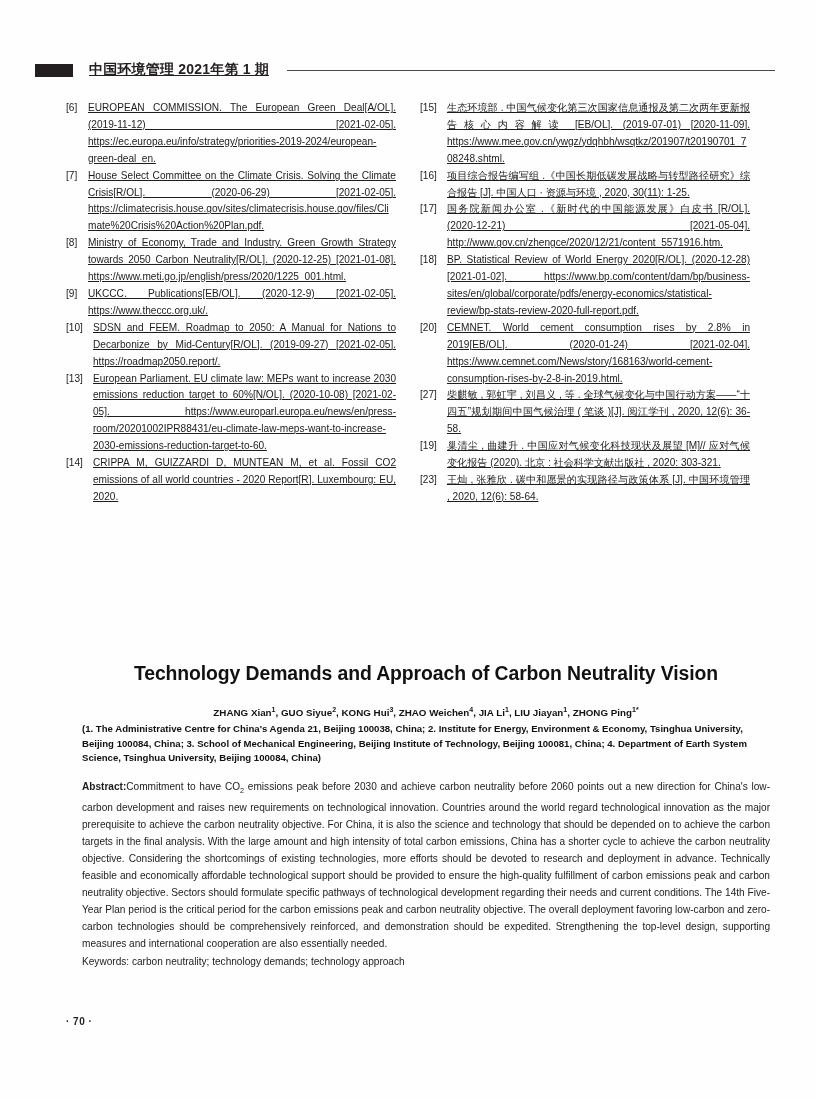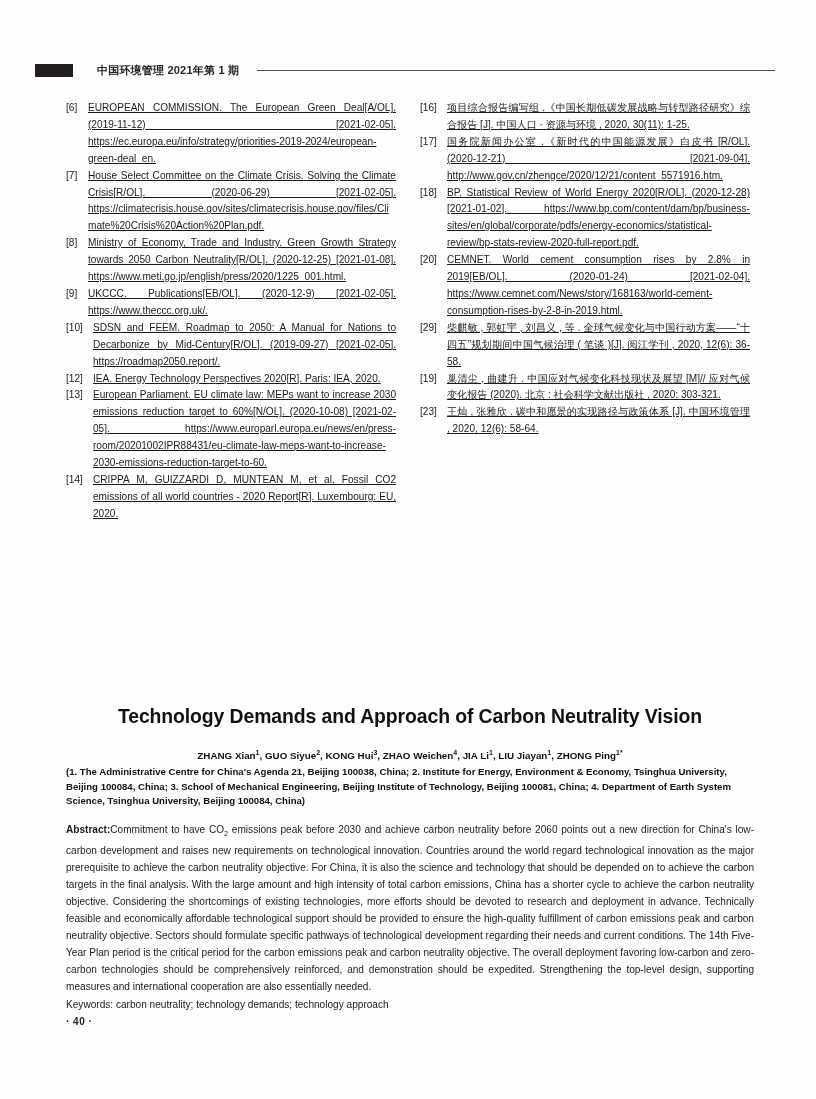--- a/index.html
+++ b/index.html
@@ -32,27 +32,28 @@
     display: flex;
     align-items: center;
   }
   .runhead-block {
     width: 38px;
     height: 13px;
     background: #231f20;
     flex: 0 0 auto;
   }
   .runhead-text {
-    font-size: 11px;
+    font-size: 14px;
     font-weight: bold;
     letter-spacing: .2px;
     color: #231f20;
-    margin-left: 24px;
+    margin-left: 16px;
     white-space: nowrap;
     flex: 0 0 auto;
+    text-decoration: underline;
   }
   .runhead-rule {
     flex: 1 1 auto;
     height: 1px;
     background: #4a4a4a;
     margin-left: 18px;
     margin-top: 1px;
   }
 
   
@@ -87,24 +88,23 @@
     text-justify: inter-word;
     word-break: break-word;
     hyphens: none;
     text-decoration: underline;
   }
   .refs-col.right .ref-num { width: 27px; }
 
   
   .article {
     position: absolute;
-    left: 66px;
+    left: 82px;
     top: 660px;
     width: 688px;
-    margin-top: 43px;
   }
   .art-title {
     text-align: center;
     font-size: 19.4px;
     font-weight: bold;
     letter-spacing: -0.1px;
     color: #111;
     margin: 0 0 16px 0;
     line-height: 26px;
   }
@@ -189,51 +189,51 @@
         </div>
         <div class="ref">
           <div class="ref-num">[9]</div>
           <div class="ref-body">UKCCC. Publications[EB/OL]. (2020-12-9) [2021-02-05]. https://www.theccc.org.uk/.</div>
         </div>
         <div class="ref">
           <div class="ref-num wide">[10]</div>
           <div class="ref-body">SDSN and FEEM. Roadmap to 2050: A Manual for Nations to Decarbonize by Mid-Century[R/OL]. (2019-09-27) [2021-02-05]. https://roadmap2050.report/.</div>
         </div>
         <div class="ref">
-          <div class="ref-num wide">[12]</div>
-          <div class="ref-body">IEA. Energy Technology Perspectives 2020[R]. Paris: IEA, 2020.</div>
-        </div>
-        <div class="ref">
           <div class="ref-num wide">[13]</div>
           <div class="ref-body">European Parliament. EU climate law: MEPs want to increase 2030 emissions reduction target to 60%[N/OL]. (2020-10-08) [2021-02-05]. https://www.europarl.europa.eu/news/en/press-room/20201002IPR88431/eu-climate-law-meps-want-to-increase-2030-emissions-reduction-target-to-60.</div>
         </div>
         <div class="ref">
           <div class="ref-num wide">[14]</div>
           <div class="ref-body">CRIPPA M, GUIZZARDI D, MUNTEAN M, et al. Fossil CO2 emissions of all world countries - 2020 Report[R]. Luxembourg: EU, 2020.</div>
         </div>
       </div>
     <div class="refs-col right">
         <div class="ref">
+          <div class="ref-num wide">[15]</div>
+          <div class="ref-body">生态环境部 . 中国气候变化第三次国家信息通报及第二次两年更新报告核心内容解读 [EB/OL]. (2019-07-01) [2020-11-09]. https://www.mee.gov.cn/ywgz/ydqhbh/wsqtkz/201907/t20190701_708248.shtml.</div>
+        </div>
+        <div class="ref">
           <div class="ref-num wide">[16]</div>
           <div class="ref-body">项目综合报告编写组 .《中国长期低碳发展战略与转型路径研究》综合报告 [J]. 中国人口 · 资源与环境 , 2020, 30(11): 1-25.</div>
         </div>
         <div class="ref">
           <div class="ref-num wide">[17]</div>
-          <div class="ref-body">国务院新闻办公室 .《新时代的中国能源发展》白皮书 [R/OL]. (2020-12-21) [2021-09-04]. http://www.gov.cn/zhengce/2020/12/21/content_5571916.htm.</div>
+          <div class="ref-body">国务院新闻办公室 .《新时代的中国能源发展》白皮书 [R/OL]. (2020-12-21) [2021-05-04]. http://www.gov.cn/zhengce/2020/12/21/content_5571916.htm.</div>
         </div>
         <div class="ref">
           <div class="ref-num wide">[18]</div>
           <div class="ref-body">BP. Statistical Review of World Energy 2020[R/OL]. (2020-12-28) [2021-01-02]. https://www.bp.com/content/dam/bp/business-sites/en/global/corporate/pdfs/energy-economics/statistical-review/bp-stats-review-2020-full-report.pdf.</div>
         </div>
         <div class="ref">
           <div class="ref-num wide">[20]</div>
           <div class="ref-body">CEMNET. World cement consumption rises by 2.8% in 2019[EB/OL]. (2020-01-24) [2021-02-04]. https://www.cemnet.com/News/story/168163/world-cement-consumption-rises-by-2-8-in-2019.html.</div>
         </div>
         <div class="ref">
-          <div class="ref-num wide">[29]</div>
+          <div class="ref-num wide">[27]</div>
           <div class="ref-body">柴麒敏 , 郭虹宇 , 刘昌义 , 等 . 全球气候变化与中国行动方案——“十四五”规划期间中国气候治理 ( 笔谈 )[J]. 阅江学刊 , 2020, 12(6): 36-58.</div>
         </div>
         <div class="ref">
           <div class="ref-num wide">[19]</div>
           <div class="ref-body">巢清尘 , 曲建升 . 中国应对气候变化科技现状及展望 [M]// 应对气候变化报告 (2020). 北京 : 社会科学文献出版社 , 2020: 303-321.</div>
         </div>
         <div class="ref">
           <div class="ref-num wide">[23]</div>
           <div class="ref-body">王灿 , 张雅欣 . 碳中和愿景的实现路径与政策体系 [J]. 中国环境管理 , 2020, 12(6): 58-64.</div>
         </div>
@@ -245,16 +245,16 @@
     <div class="art-authors">ZHANG Xian<sup>1</sup>, GUO Siyue<sup>2</sup>, KONG Hui<sup>3</sup>, ZHAO Weichen<sup>4</sup>, JIA Li<sup>1</sup>, LIU Jiayan<sup>1</sup>, ZHONG Ping<sup>1*</sup></div>
     <div class="art-affil">(1. The Administrative Centre for China's Agenda 21, Beijing 100038, China; 2. Institute for Energy, Environment &amp; Economy, Tsinghua University, Beijing 100084, China; 3. School of Mechanical Engineering, Beijing Institute of Technology, Beijing 100081, China; 4. Department of Earth System Science, Tsinghua University, Beijing 100084, China)</div>
     <div class="abstract">
       <b>Abstract:</b><span>Commitment to have CO<sub>2</sub> emissions peak before 2030 and achieve carbon neutrality before 2060 points out a new direction for China's low-carbon development and raises new requirements on technological innovation. Countries around the world regard technological innovation as the major prerequisite to achieve the carbon neutrality objective. For China, it is also the science and technology that should be depended on to achieve the carbon targets in the final analysis. With the large amount and high intensity of total carbon emissions, China has a shorter cycle to achieve the carbon neutrality objective. Considering the shortcomings of existing technologies, more efforts should be devoted to research and deployment in advance. Technically feasible and economically affordable technological support should be provided to ensure the high-quality fulfillment of carbon emissions peak and carbon neutrality objective. Sectors should formulate specific pathways of technological development regarding their needs and current conditions. The 14th Five-Year Plan period is the critical period for the carbon emissions peak and carbon neutrality objective. The overall deployment favoring low-carbon and zero-carbon technologies should be comprehensively reinforced, and demonstration should be expedited. Strengthening the top-level design, supporting measures and international cooperation are also essentially needed.</span>
     </div>
     <div class="keywords">
       <b>Keywords:</b>&nbsp;<span>carbon neutrality; technology demands; technology approach</span>
     </div>
   </div>
 
-  <div class="pagenum">· 40 ·</div>
+  <div class="pagenum">· 70 ·</div>
   <div class="watermark">万方数据</div>
 
 </div>
 
 </body></html>

